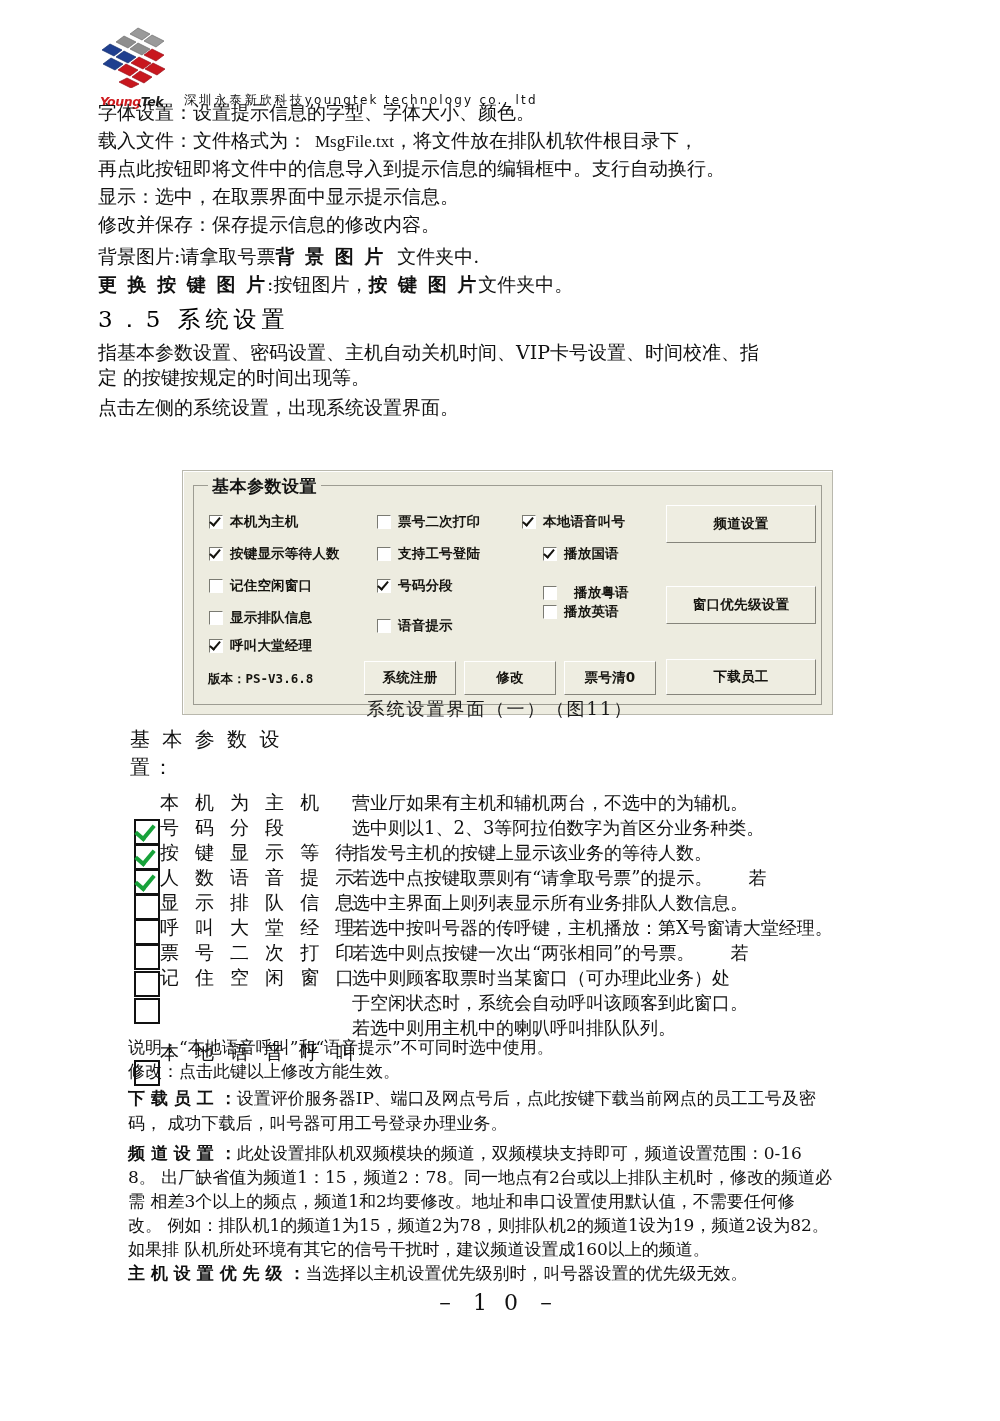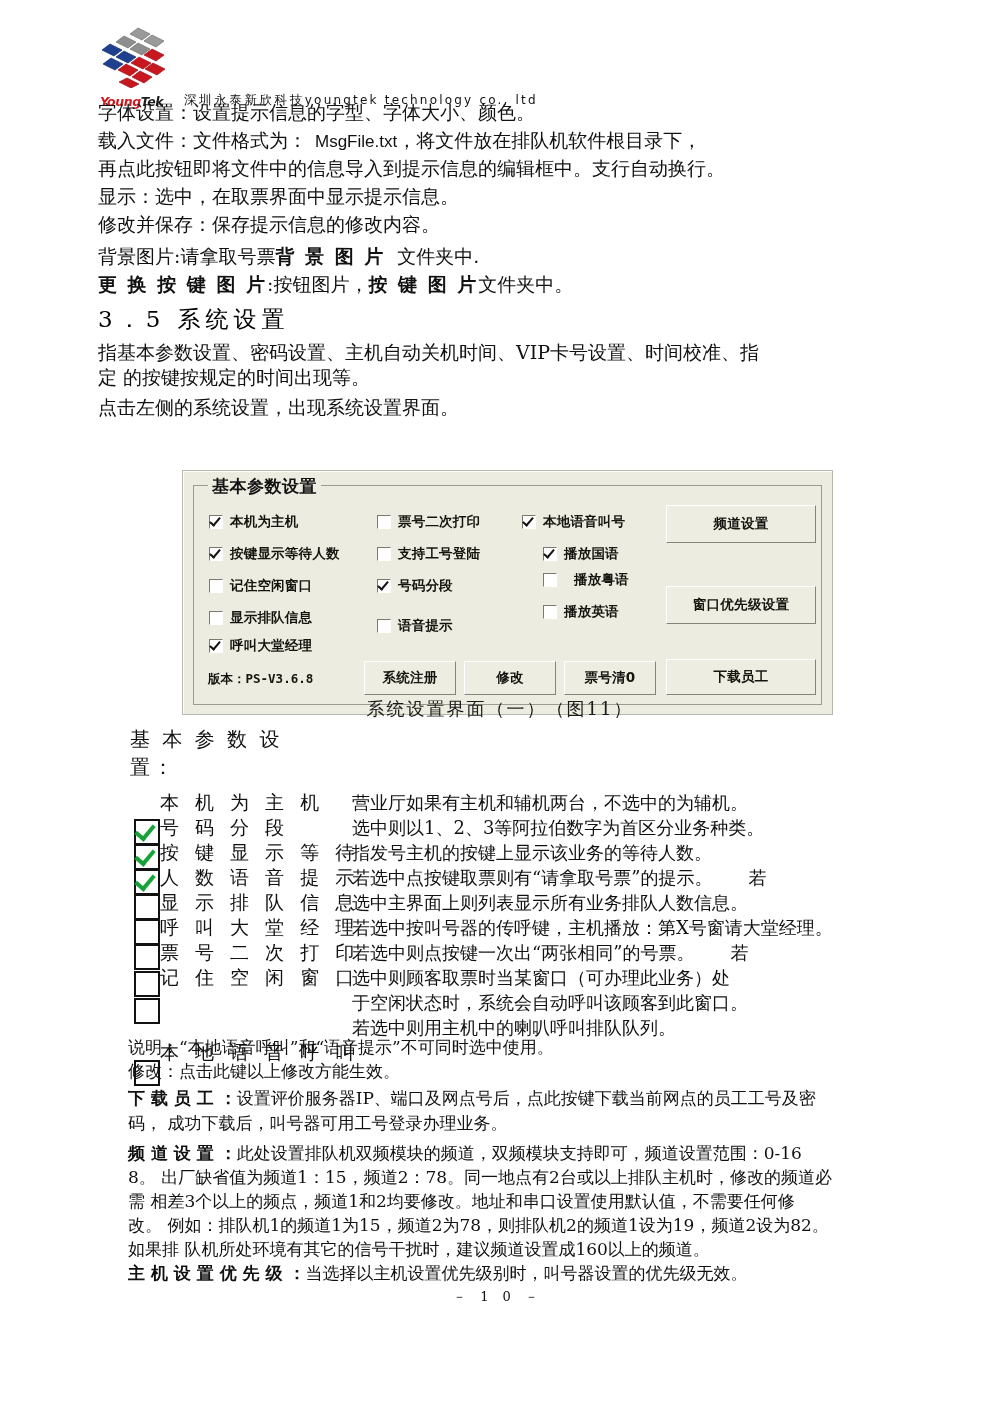--- a/index.html
+++ b/index.html
@@ -71,21 +71,21 @@
   .txt {
     position: absolute;
     font-family: "DejaVu Serif", "Liberation Serif", serif;
     font-size: 19px;
     line-height: 28px;
     color: #111;
     white-space: nowrap;
   }
   .txt.small { font-size: 17px; line-height: 26px; }
   .mono {
-    font-family: Liberation Sans, sans-serif;
+    font-family: Liberation Serif, serif;
     font-size: 17px;
     letter-spacing: 0px;
     padding-left: 8px;
   }
   .b { font-weight: bold; }
   .sp { letter-spacing: 3px; }
   .sp2 { letter-spacing: 2px; }
 
   
   .h2 {
@@ -257,21 +257,21 @@
   }
   .explain div { height: 25px; }
 
   .pagenum {
     position: absolute;
     left: 0;
     right: 4px;
     top: 1262px;
     text-align: center;
     font-family: "DejaVu Serif", "Liberation Serif", serif;
-    font-size: 13px;
+    font-size: 22px;
     letter-spacing: 5px;
     color: #111;
   }
 </style>
 </head>
 <body>
 
 <div class="page">
 
   <div class="header">
@@ -371,21 +371,21 @@
     </div>
 
     <div class="cb" style="left:339px; top:42px;">
       <span class="box checked"></span>
       <span class="lbl">本地语音叫号</span>
     </div>
     <div class="cb" style="left:360px; top:74px;">
       <span class="box checked"></span>
       <span class="lbl">播放国语</span>
     </div>
-    <div class="cb" style="left:360px; top:100px;gap:17px;">
+    <div class="cb" style="left:360px; top:113px;gap:17px;">
       <span class="box"></span>
       <span class="lbl">播放粤语</span>
     </div>
     <div class="cb" style="left:360px; top:132px;">
       <span class="box"></span>
       <span class="lbl">播放英语</span>
     </div>
 
     <div class="btn" style="left:483px; top:34px; width:148px; height:36px;">频道设置</div>
     <div class="btn" style="left:483px; top:115px; width:148px; height:36px;">窗口优先级设置</div>

